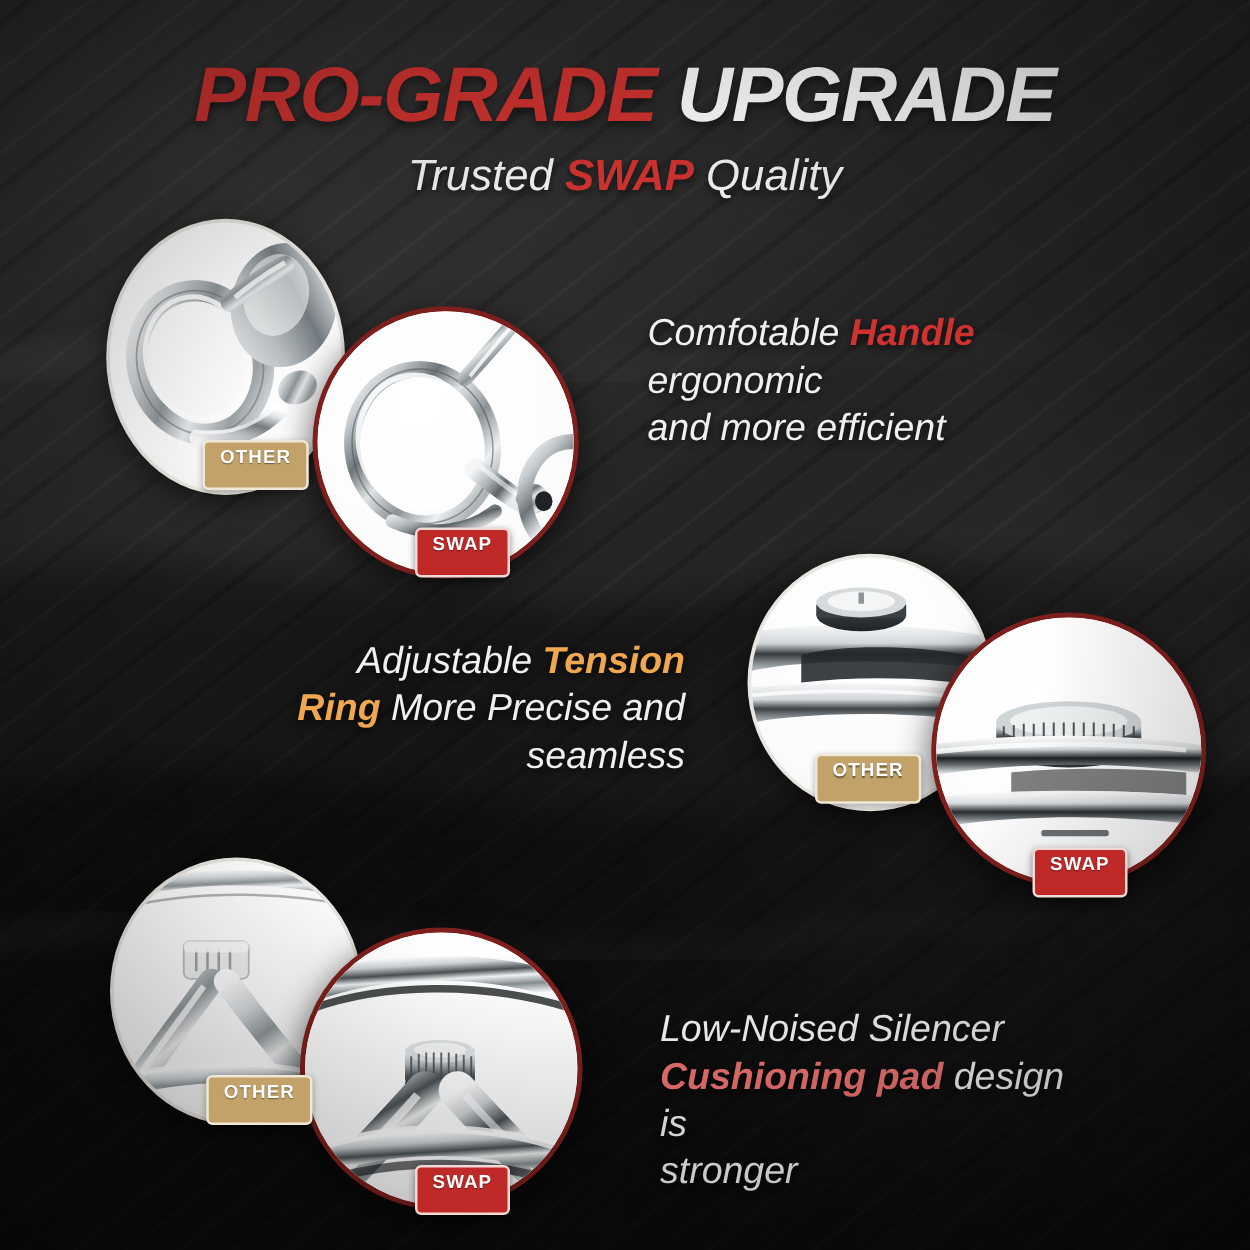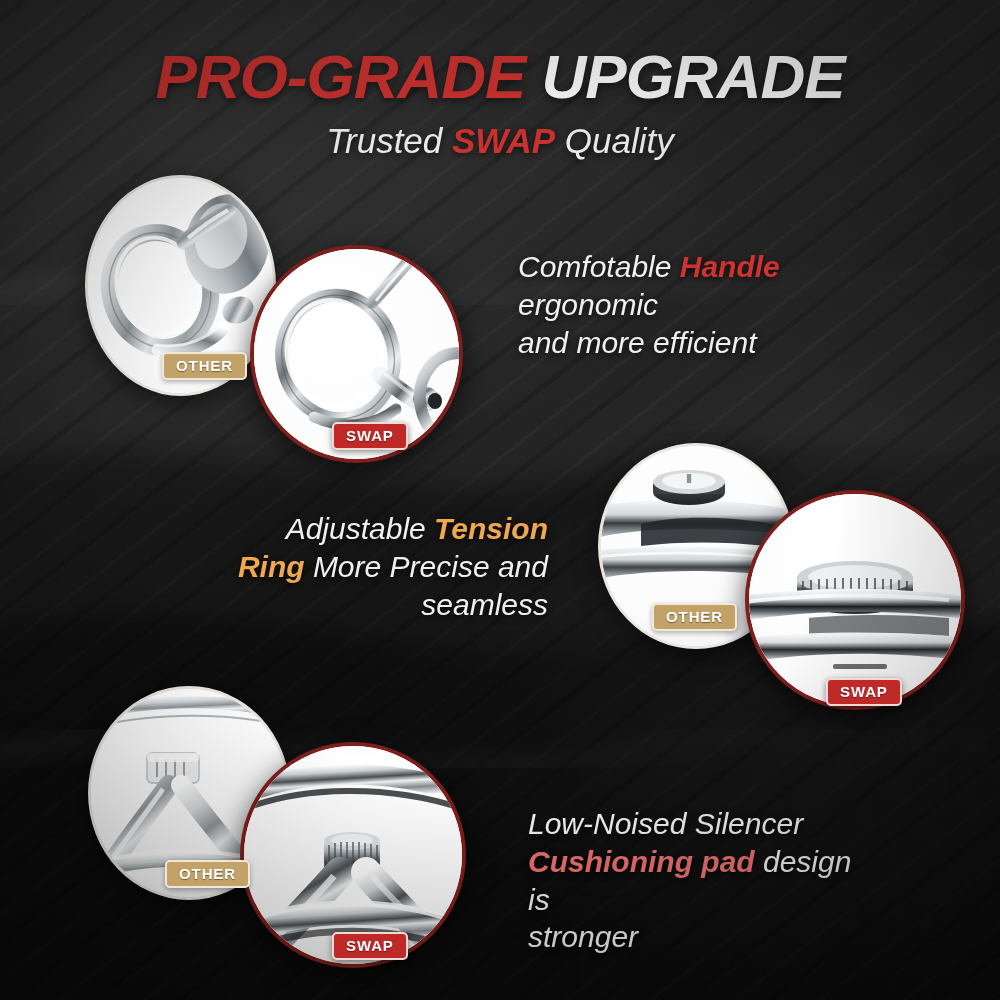--- a/index.html
+++ b/index.html
@@ -75,21 +75,21 @@
     border:4px solid #7d1f1c;
     box-shadow:0 8px 28px rgba(0,0,0,.65);
     background:#ffffff;
   }
   .photo .inner{position:absolute;inset:0;}
   .photo svg{position:absolute;inset:0;width:100%;height:100%;display:block;}
 
   
   .badge{
     position:absolute;z-index:6;
-    padding:3px 12px 4px;border-radius:5px;
+    padding:3px 12px 16px;border-radius:5px;
     font-size:15px;font-weight:bold;letter-spacing:.9px;
     color:#ffffff;line-height:1.15;
     text-shadow:0 1px 1px rgba(0,0,0,.45);
     white-space:nowrap;
     text-align:right;
   }
   .badge.other{
     background:#c2a268;
     border:2px solid #f0e8d6;
     box-shadow:0 2px 5px rgba(0,0,0,.3);

